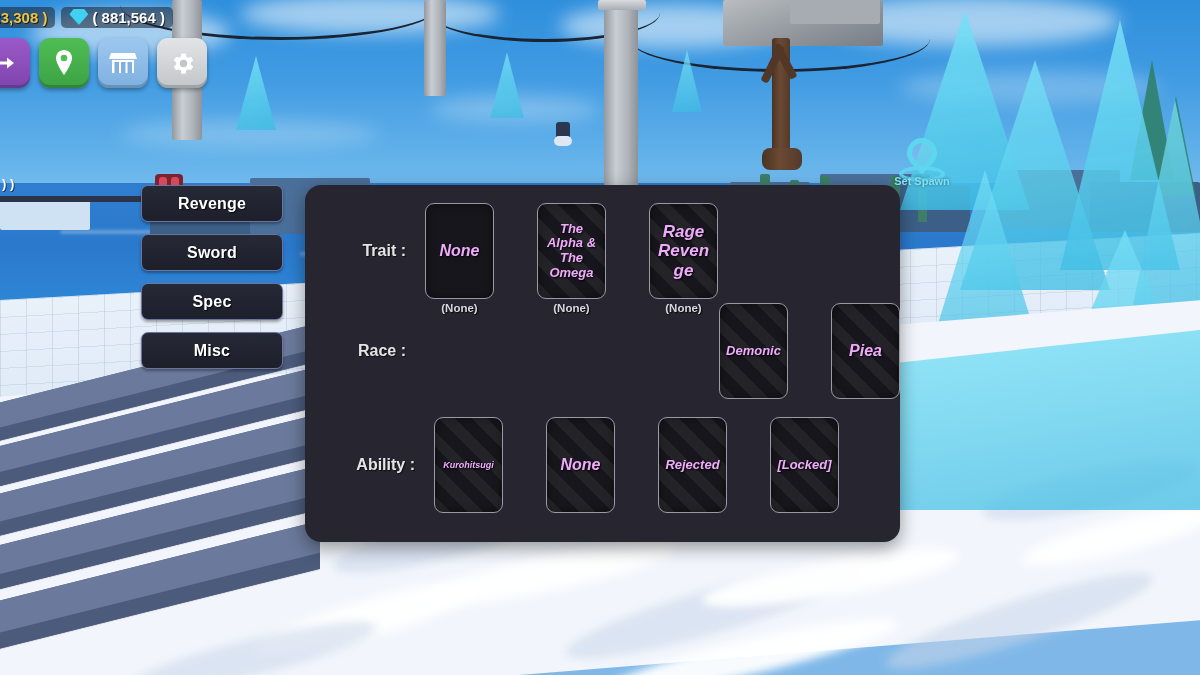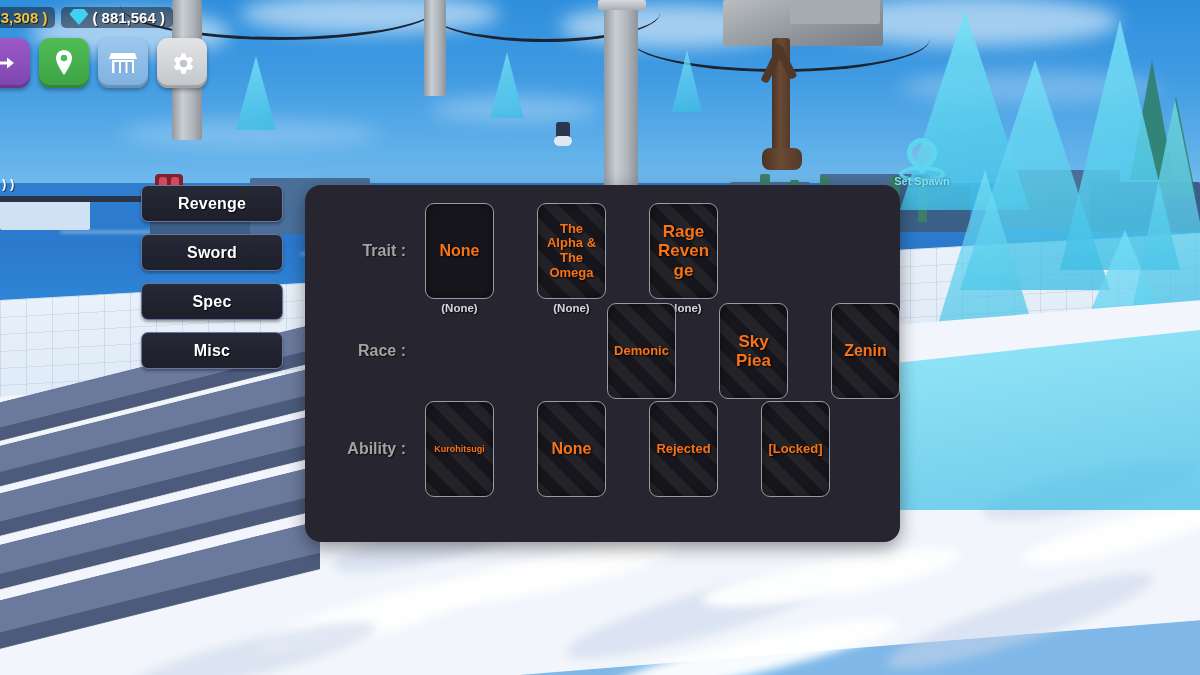--- a/index.html
+++ b/index.html
@@ -211,25 +211,25 @@
     background:#272630; border-radius:16px;
     box-shadow:0 6px 18px rgba(0,0,0,.4);
     z-index:30;
   }
   .panel-row {
     position:absolute; left:0; width:595px; height:104px;
     display:flex; align-items:flex-start;
   }
   #row-trait   { top:18px; }
   #row-race    { top:118px;justify-content:space-between; }
-  #row-ability { top:216px; }
+  #row-ability { top:232px;padding-left:9px; }
 
   .row-label {
     width:115px; flex:0 0 115px;
-    color:#a3a3a3; font-size:16px; font-weight:bold;
+    color:#e5e5e5; font-size:16px; font-weight:bold;
     text-align:right; padding-right:14px;
     line-height:96px;
     text-shadow:1px 1px 1px rgba(0,0,0,.7);
   }
   .slots { display:flex; gap:43px; padding-left:5px; }
 
   .slot { position:relative; width:69px; }
   .card {
     position:relative; width:69px; height:96px;
     border-radius:9px;
@@ -241,23 +241,24 @@
   }
   .card.striped::before {
     content:""; position:absolute; inset:0;
     background:repeating-linear-gradient(45deg,
       rgba(255,255,255,.055) 0px, rgba(255,255,255,.055) 11px,
       rgba(0,0,0,0) 11px, rgba(0,0,0,0) 23px);
     pointer-events:none;
   }
   .card-text {
     position:relative; z-index:2;
-    color:#f97316; font-weight:bold; line-height:1.12;
+    color:#f0abfc; font-weight:bold; line-height:1.12;
     padding:0 3px; word-break:break-word;
     text-shadow:1px 1px 2px rgba(0,0,0,.9);
+    font-style:italic;
   }
   .fs-xl { font-size:16px; }
   .fs-lg { font-size:17px; }
   .fs-md { font-size:13px; }
   .fs-sm { font-size:10.5px; }
   .fs-xs { font-size:9px; }
 
   .sub-label {
     margin-top:3px; width:69px; text-align:center;
     color:#d7d7de; font-size:11.5px; font-weight:bold;
@@ -467,26 +468,21 @@
   <div class="panel-row" id="row-race">
     <div class="row-label">Race :</div>
     <div class="slots">
       <div class="slot">
         <div class="card striped">
           <span class="card-text fs-md">Demonic</span>
         </div>
       </div>
       <div class="slot">
         <div class="card striped">
-          <span class="card-text fs-lg">Sky Piea</span>
-        </div>
-      </div>
-      <div class="slot">
-        <div class="card striped">
-          <span class="card-text fs-xl">Zenin</span>
+          <span class="card-text fs-xl">Piea</span>
         </div>
       </div>
     </div>
   </div>
 
   <div class="panel-row" id="row-ability">
     <div class="row-label">Ability :</div>
     <div class="slots">
       <div class="slot">
         <div class="card striped">

